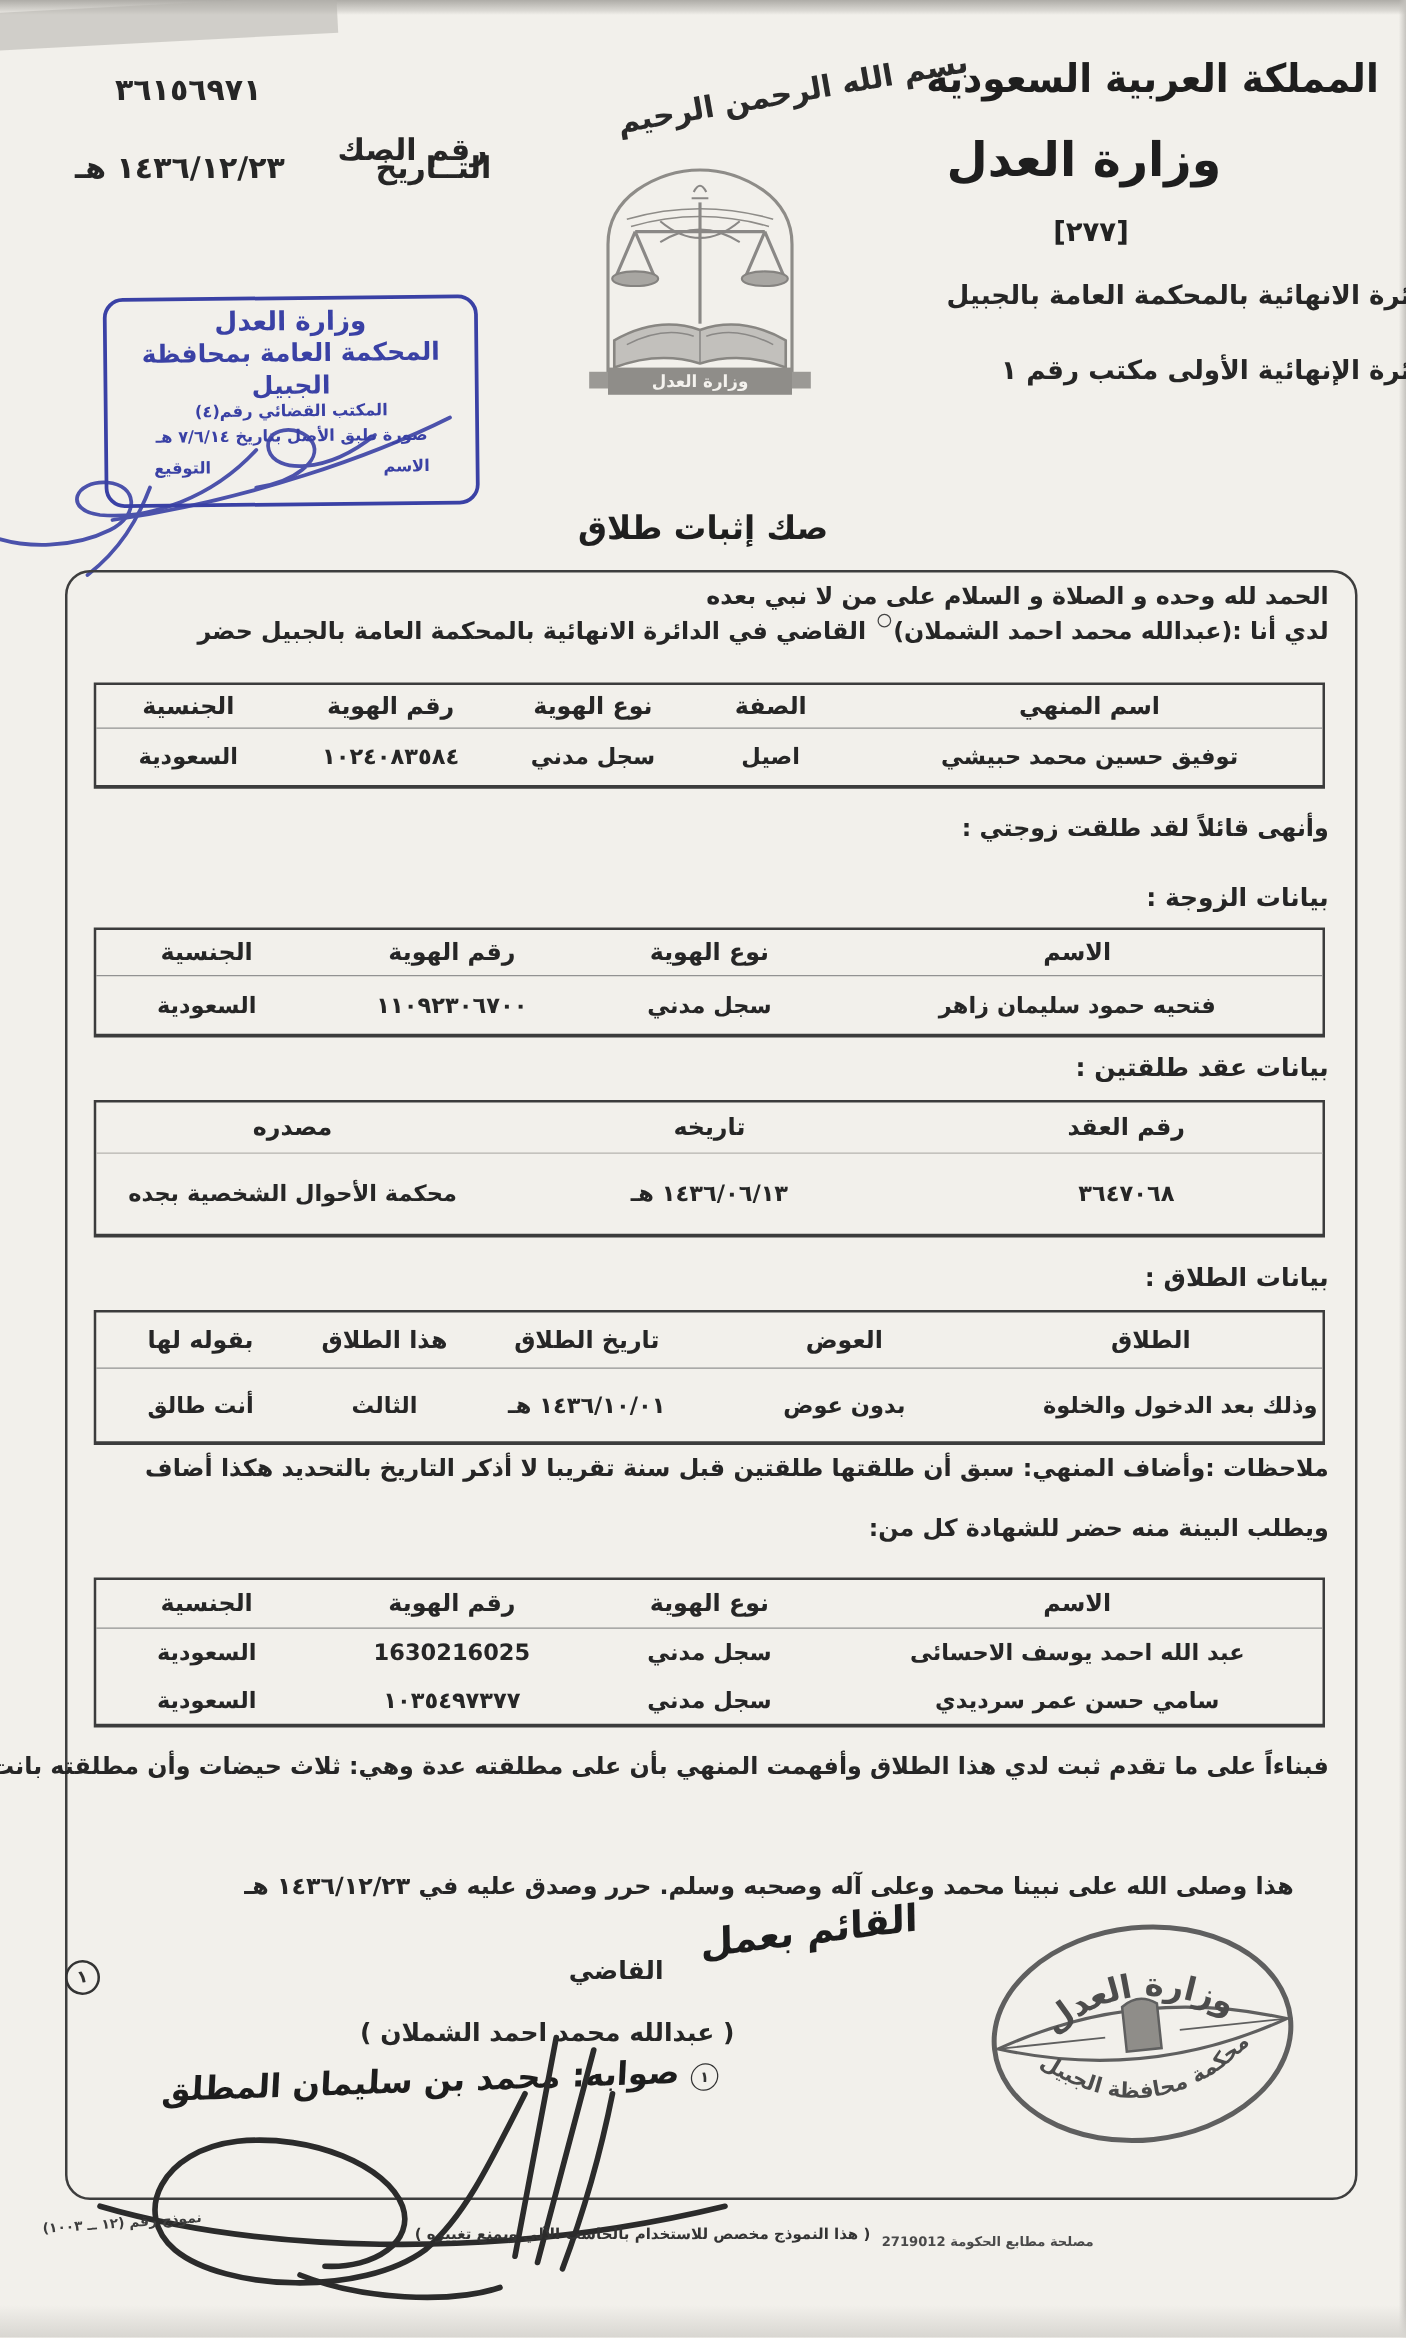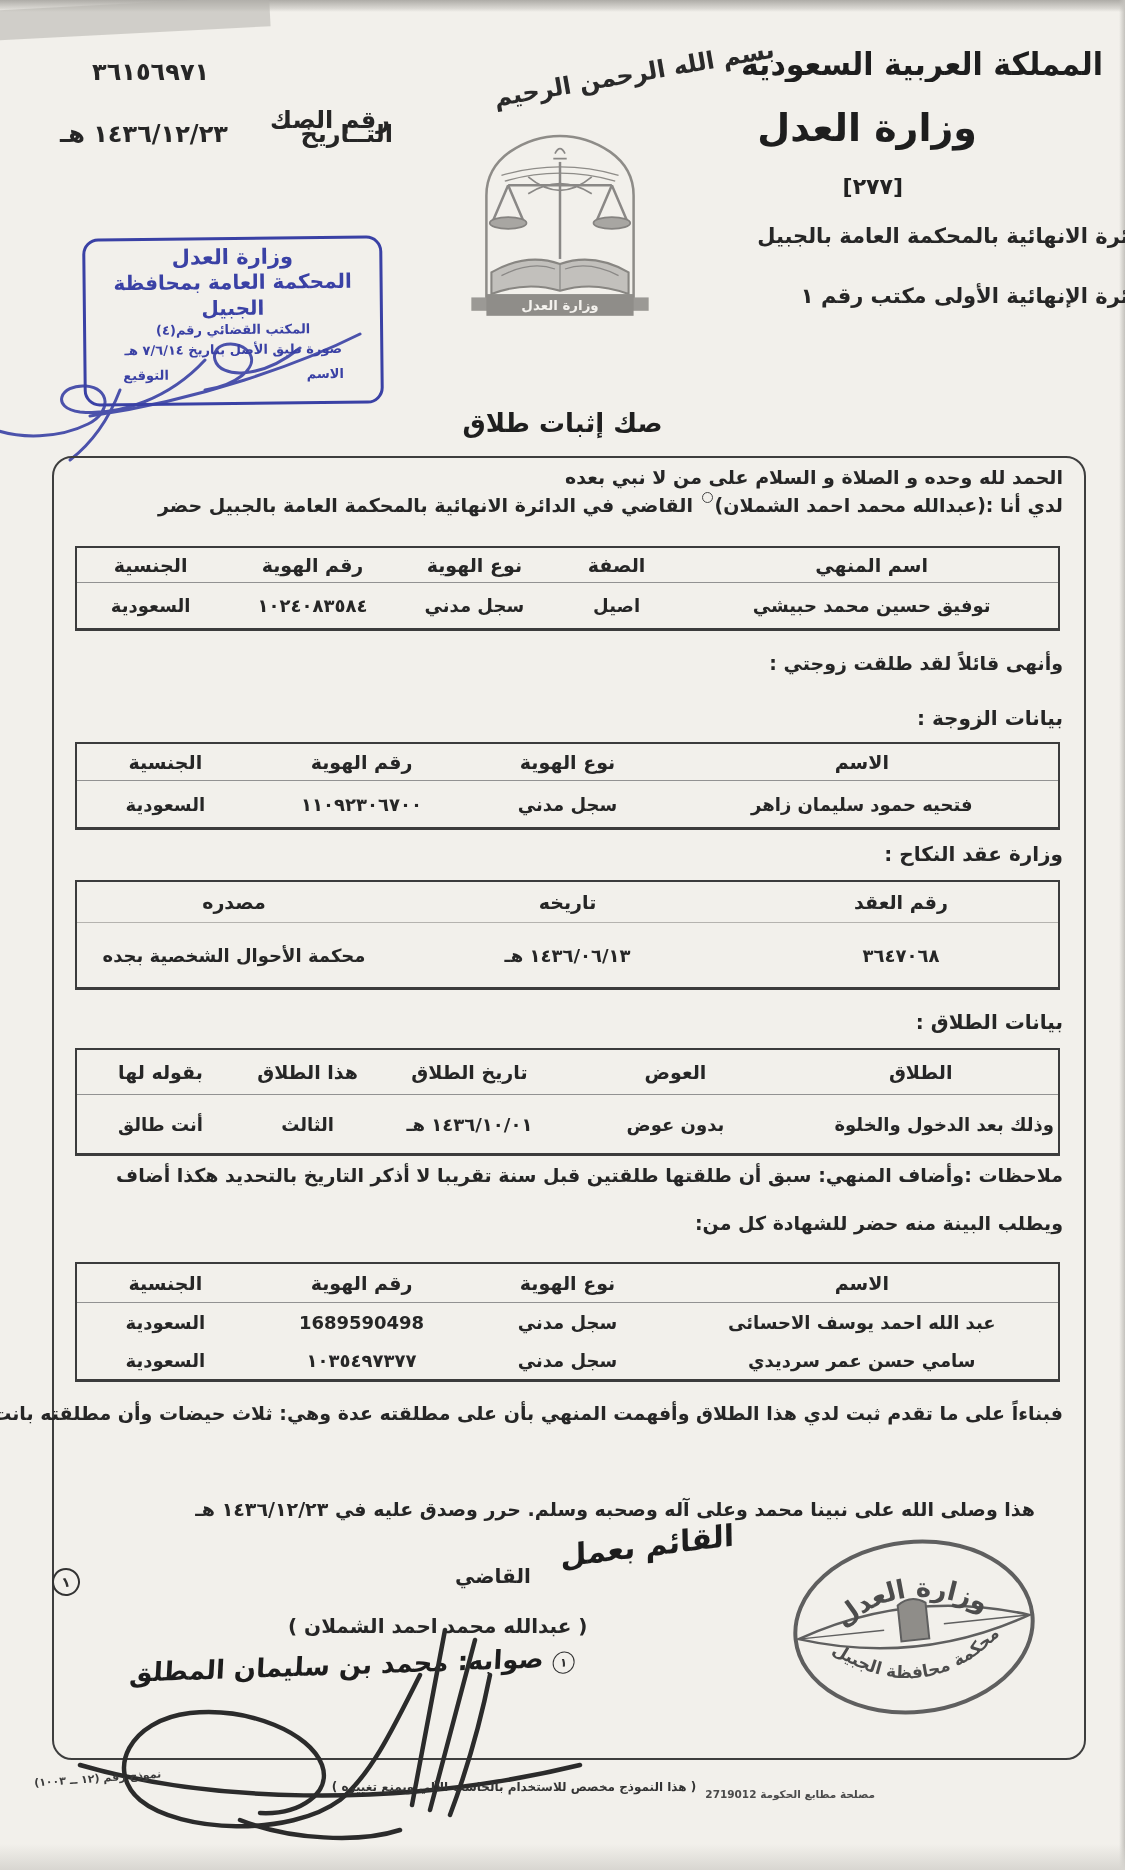--- a/index.html
+++ b/index.html
@@ -169,21 +169,21 @@
       <div class="t-cell" style="width:18%;">الجنسية</div>
     </div>
     <div class="t-row" style="height:46px;">
       <div class="t-cell" style="width:40%;">فتحيه حمود سليمان زاهر</div>
       <div class="t-cell" style="width:20%;">سجل مدني</div>
       <div class="t-cell" style="width:22%;">١١٠٩٢٣٠٦٧٠٠</div>
       <div class="t-cell" style="width:18%;">السعودية</div>
     </div>
   </div>
 
-  <div class="abs txt heading" style="top:842px;">وزارة عقد النكاح :</div>
+  <div class="abs txt heading" style="top:842px;">بيانات عقد طلقتين :</div>
 
   <div class="abs doc-table" style="top:880px;">
     <div class="t-head" style="height:40px;border-bottom-color:#b5b3af;">
       <div class="t-cell" style="width:32%;">رقم العقد</div>
       <div class="t-cell" style="width:36%;">تاريخه</div>
       <div class="t-cell" style="width:32%;">مصدره</div>
     </div>
     <div class="t-row" style="height:64px;">
       <div class="t-cell" style="width:32%;">٣٦٤٧٠٦٨</div>
       <div class="t-cell" style="width:36%;">١٤٣٦/٠٦/١٣ هـ</div>
@@ -216,21 +216,21 @@
   <div class="abs doc-table" style="top:1262px;">
     <div class="t-head" style="height:38px;">
       <div class="t-cell" style="width:40%;">الاسم</div>
       <div class="t-cell" style="width:20%;">نوع الهوية</div>
       <div class="t-cell" style="width:22%;">رقم الهوية</div>
       <div class="t-cell" style="width:18%;">الجنسية</div>
     </div>
     <div class="t-row" style="height:38px;">
       <div class="t-cell" style="width:40%;">عبد الله احمد يوسف الاحسائى</div>
       <div class="t-cell" style="width:20%;">سجل مدني</div>
-      <div class="t-cell" style="width:22%;">1689590498</div>
+      <div class="t-cell" style="width:22%;">1630216025</div>
       <div class="t-cell" style="width:18%;">السعودية</div>
     </div>
     <div class="t-row" style="height:38px;">
       <div class="t-cell" style="width:40%;">سامي حسن عمر سرديدي</div>
       <div class="t-cell" style="width:20%;">سجل مدني</div>
       <div class="t-cell" style="width:22%;">١٠٣٥٤٩٧٣٧٧</div>
       <div class="t-cell" style="width:18%;">السعودية</div>
     </div>
   </div>
 

